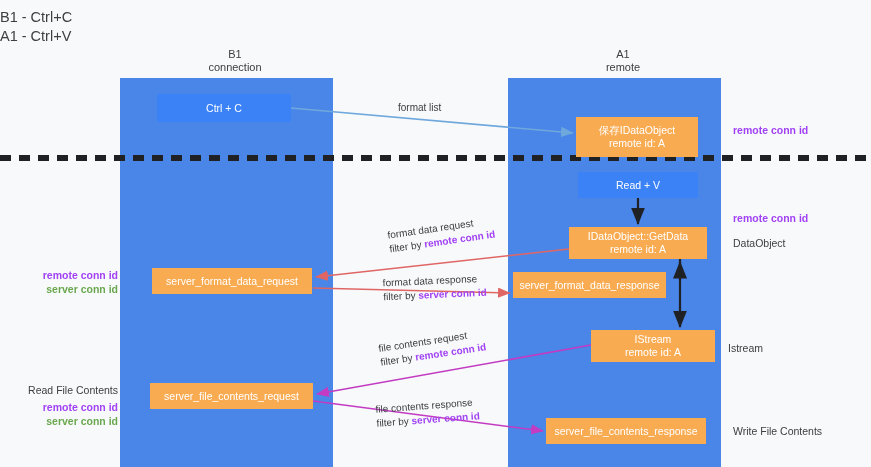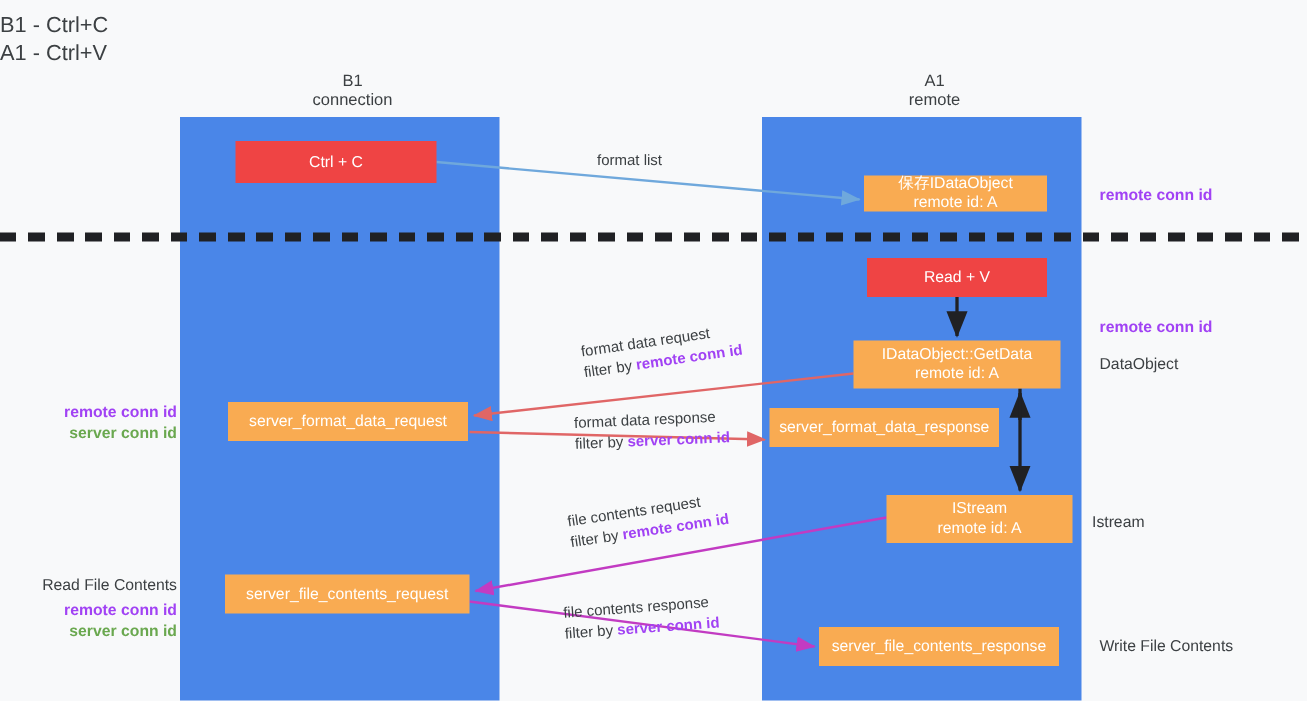--- a/index.html
+++ b/index.html
@@ -50,30 +50,30 @@
   
   .node {
     display: flex; flex-direction: column;
     align-items: center; justify-content: center;
     text-align: center;
     color: #ffffff;
     font-size: 10.5px;
     line-height: 13px;
     z-index: 4;
   }
-  .node.green  { background: #ef4444; }
+  .node.green  { background: #3b82f6; }
   .node.orange { background: #f9ab52; }
   .node .l2 { font-size: 10.5px; }
 
   
   #n-ctrlc  { left: 157px; top: 94px;  width: 134px; height: 28px; }
   #n-sfdreq { left: 152px; top: 268px; width: 160px; height: 26px; }
   #n-sfcreq { left: 150px; top: 383px; width: 163px; height: 26px; }
   
-  #n-ido    { left: 576px; top: 117px; width: 122px; height: 24px; }
+  #n-ido    { left: 576px; top: 117px; width: 122px; height: 40px; }
   #n-ctrlv  { left: 578px; top: 172px; width: 120px; height: 26px; }
   #n-getd   { left: 569px; top: 227px; width: 138px; height: 32px; }
   #n-sfdres { left: 513px; top: 272px; width: 153px; height: 26px; }
   #n-istrm  { left: 591px; top: 330px; width: 124px; height: 32px; }
   #n-sfcres { left: 546px; top: 418px; width: 160px; height: 26px; }
 
   
   .side { font-size: 10.5px; line-height: 14px; }
   .purple { color: #a142f4; font-weight: bold; }
   .green-t { color: #6aa84f; font-weight: bold; }

